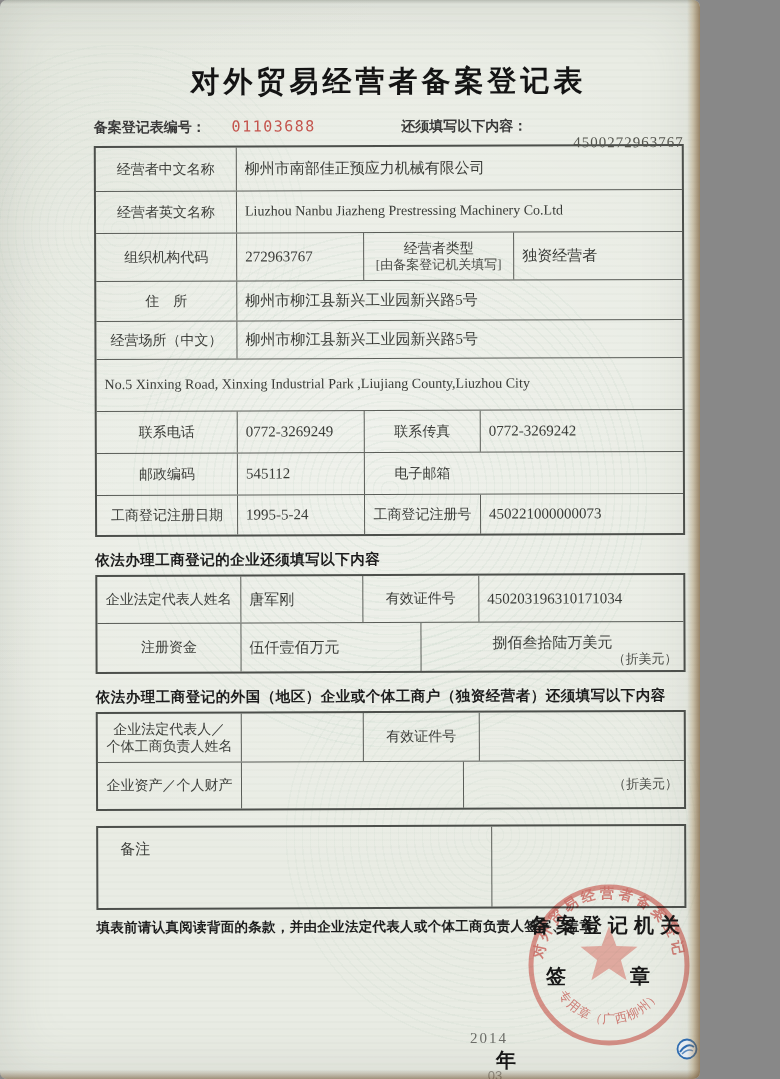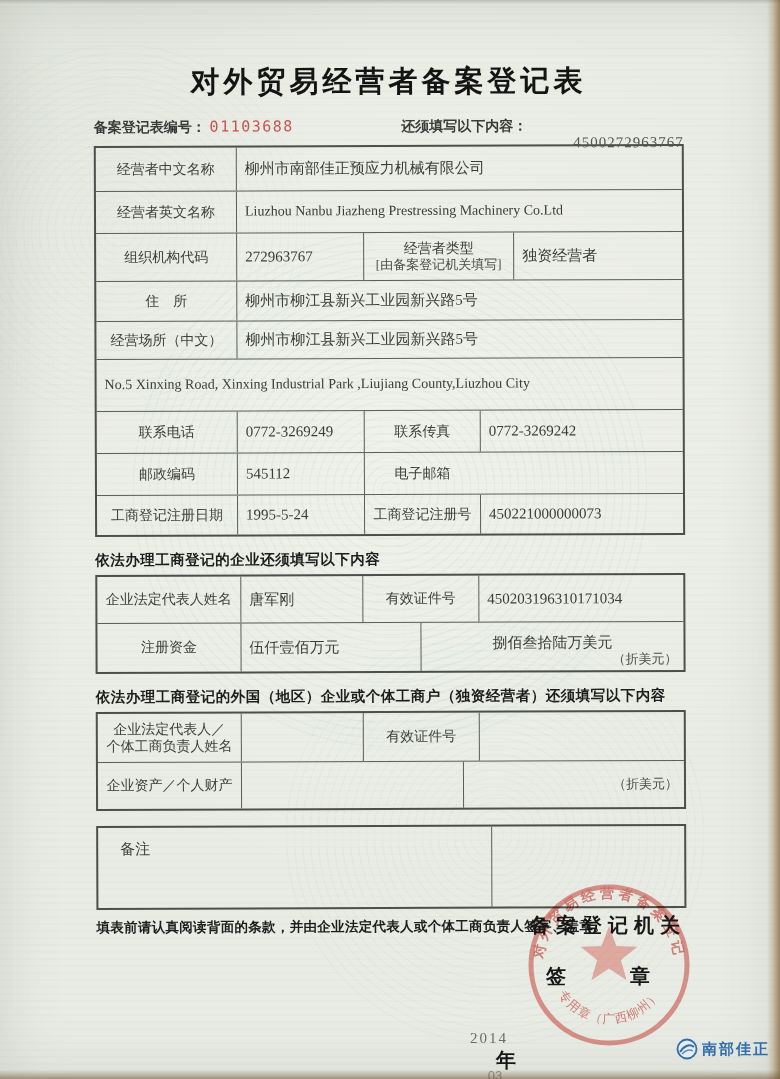--- a/index.html
+++ b/index.html
@@ -1,44 +1,45 @@
 <!DOCTYPE html>
 <html><head>
 <meta charset="utf-8">
 <style>
   html,body { margin:0; padding:0; background:#888; }
   .photo {
-    position:relative; width:780px; height:1079px; overflow:hidden;
+    position:relative; width:700px; height:1079px; overflow:hidden;
     background-color:#e9ece4;
     background-image:
       repeating-linear-gradient(0deg, rgba(168,178,164,0.05) 0 2px, transparent 2px 7px),
       radial-gradient(circle at 50% 40%, rgba(255,255,255,0.30), rgba(255,255,255,0) 62%),
       linear-gradient(118deg, rgba(220,224,214,0.5) 0%, rgba(233,236,228,0) 30%);
     font-family:"Liberation Sans","DejaVu Sans",sans-serif;
     color:#2e2e2e;
     box-shadow: inset 0 0 60px rgba(90,95,85,0.18);
+    border-radius: 7px;
   }
   .guilloche { position:absolute; border-radius:50%;
     background:repeating-radial-gradient(circle at center, rgba(116,166,138,0.12) 0 1.5px, rgba(0,0,0,0) 1.5px 8px);
     opacity:.55; pointer-events:none; }
   .g1 { left:130px; top:230px; width:520px; height:520px; }
   .g2 { left:-70px; top:40px;  width:380px; height:380px; opacity:.35; }
   .g3 { left:280px; top:620px; width:430px; height:430px; opacity:.4; }
   .edge-right  { position:absolute; top:0; right:0; width:13px; height:100%;
     background:linear-gradient(to right, rgba(150,110,50,0), rgba(152,112,52,0.28) 45%, rgba(108,74,34,0.62)); }
   .edge-bottom { position:absolute; left:0; bottom:0; width:100%; height:9px;
     background:linear-gradient(to bottom, rgba(120,85,45,0), rgba(104,72,36,0.50)); }
   .edge-top    { position:absolute; left:0; top:0; width:100%; height:4px;
     background:linear-gradient(to bottom, rgba(110,115,105,0.30), rgba(0,0,0,0)); }
 
   .form { position:absolute; left:95px; top:62px; width:590px; transform:rotate(-0.2deg); }
   .title { margin:0; text-align:center; font-size:29px; font-weight:bold; letter-spacing:4px; color:#141414; }
   .subheader { display:flex; justify-content:space-between; align-items:baseline; margin-top:15px; font-size:14px; }
   .sh-label { font-weight:600; color:#3a3a3a; }
-  .form-no  { font-family:"DejaVu Sans Mono",monospace; color:#c4544d; font-size:15px; letter-spacing:1.5px; }
+  .form-no  { font-family:"DejaVu Sans Mono",monospace; color:#c4544d; font-size:15px; letter-spacing:1.5px;margin-left:22px; }
   .ie-code  { font-family:"Liberation Serif","DejaVu Serif",serif; color:#55564f; font-size:15px; letter-spacing:1px;
               position:relative; top:17px;margin-left:42px; }
 
   .tbl { border:2px solid #4c4f4b; margin-top:9px; font-family:"Liberation Serif","DejaVu Serif",serif; }
   .t-row { display:flex; align-items:stretch; }
   .t-row + .t-row { border-top:1px solid #5a5d58; }
   .cell { display:flex; align-items:center; padding:3px 8px; box-sizing:border-box; }
   .cell + .cell { border-left:1px solid #5a5d58; }
   .lab { justify-content:center; text-align:center; font-size:14px; color:#3c3e3a; }
   .val { font-size:15px; color:#3a3c38; }

